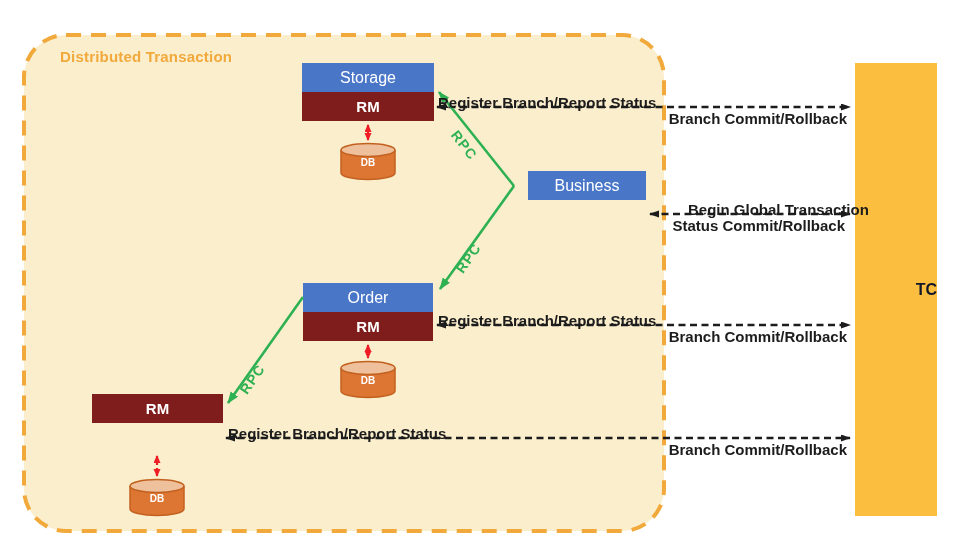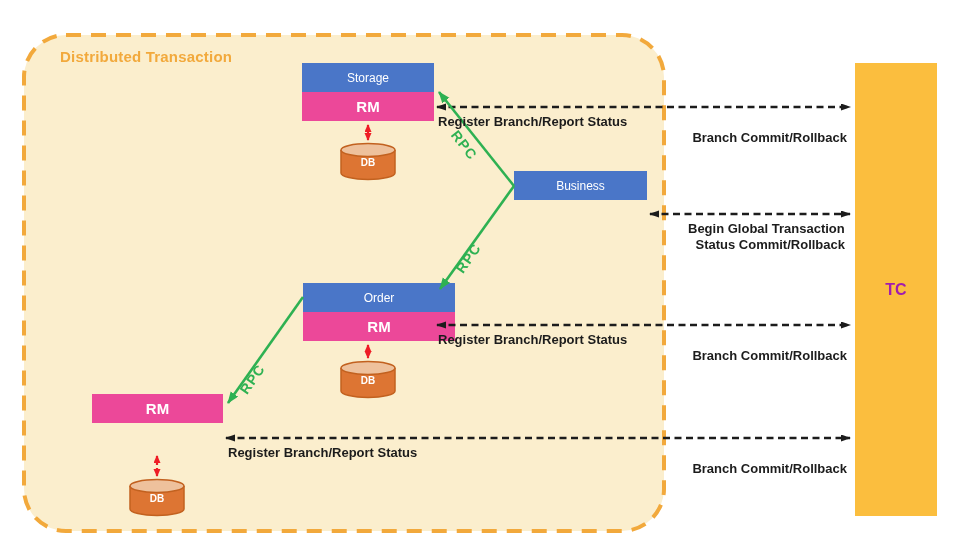--- a/index.html
+++ b/index.html
@@ -4,59 +4,59 @@
 <style>
   html,body{margin:0;padding:0;background:#ffffff;font-family:"Liberation Sans",sans-serif;}
   .stage{position:relative;width:961px;height:556px;background:#ffffff;overflow:hidden;border-radius:7px;}
 
   .dt-box{position:absolute;left:24px;top:35px;width:640px;height:496px;
           background:#fbeecd;border-radius:42px;z-index:0;}
   .dt-title{position:absolute;left:60px;top:48px;z-index:2;font-size:15px;font-weight:700;
             color:#f2a93c;letter-spacing:.2px;white-space:nowrap;}
 
   .node{position:absolute;z-index:2;}
-  .node-title{height:29px;background:#4a76c8;color:#ffffff;font-size:12px;
+  .node-title{height:29px;background:#4a76c8;color:#ffffff;font-size:16px;
               display:flex;align-items:center;justify-content:center;}
-  .node-role{height:29px;background:#ec4899;color:#ffffff;font-size:15px;font-weight:700;
+  .node-role{height:29px;background:#7f1d1d;color:#ffffff;font-size:15px;font-weight:700;
              display:flex;align-items:center;justify-content:center;}
 
   .tc{position:absolute;left:855px;top:63px;width:82px;height:453px;background:#fbbe3e;
-      color:#a21caf;font-size:16px;font-weight:700;display:flex;align-items:center;
-      justify-content:center;z-index:2;}
+      color:#0f172a;font-size:16px;font-weight:700;display:flex;align-items:center;
+      justify-content:flex-end;z-index:2;}
 
   .db{position:absolute;width:58px;height:40px;z-index:2;}
   .db svg{display:block;}
   .db-label{position:absolute;left:0;right:0;top:15px;text-align:center;
             color:#ffffff;font-weight:700;font-size:10px;}
 
   .connector-layer{position:absolute;left:0;top:0;z-index:3;pointer-events:none;}
 
-  .edge-label{position:absolute;z-index:4;font-size:13px;font-weight:700;color:#1c1c1c;
-              white-space:nowrap;margin-top:20px;}
+  .edge-label{position:absolute;z-index:4;font-size:15px;font-weight:700;color:#1c1c1c;
+              white-space:nowrap;}
   .rpc{position:absolute;z-index:4;color:#2eb152;font-weight:700;font-size:14px;
        white-space:nowrap;letter-spacing:1px;}
 </style>
 </head>
 <body>
 
 <div class="stage">
 
   <div class="dt-box"></div>
   <div class="dt-title">Distributed Transaction</div>
 
   <div class="node" style="left:302px;top:63px;width:132px">
     <div class="node-title">Storage</div>
     <div class="node-role">RM</div>
   </div>
 
-  <div class="node" style="left:514px;top:171px;width:133px">
+  <div class="node" style="left:528px;top:171px;width:118px">
     <div class="node-title">Business</div>
   </div>
 
-  <div class="node" style="left:303px;top:283px;width:152px">
+  <div class="node" style="left:303px;top:283px;width:130px">
     <div class="node-title">Order</div>
     <div class="node-role">RM</div>
   </div>
 
   <div class="node" style="left:92px;top:394px;width:131px">
     <div class="node-role">RM</div>
   </div>
 
   <div class="tc">
     <span>TC</span>

